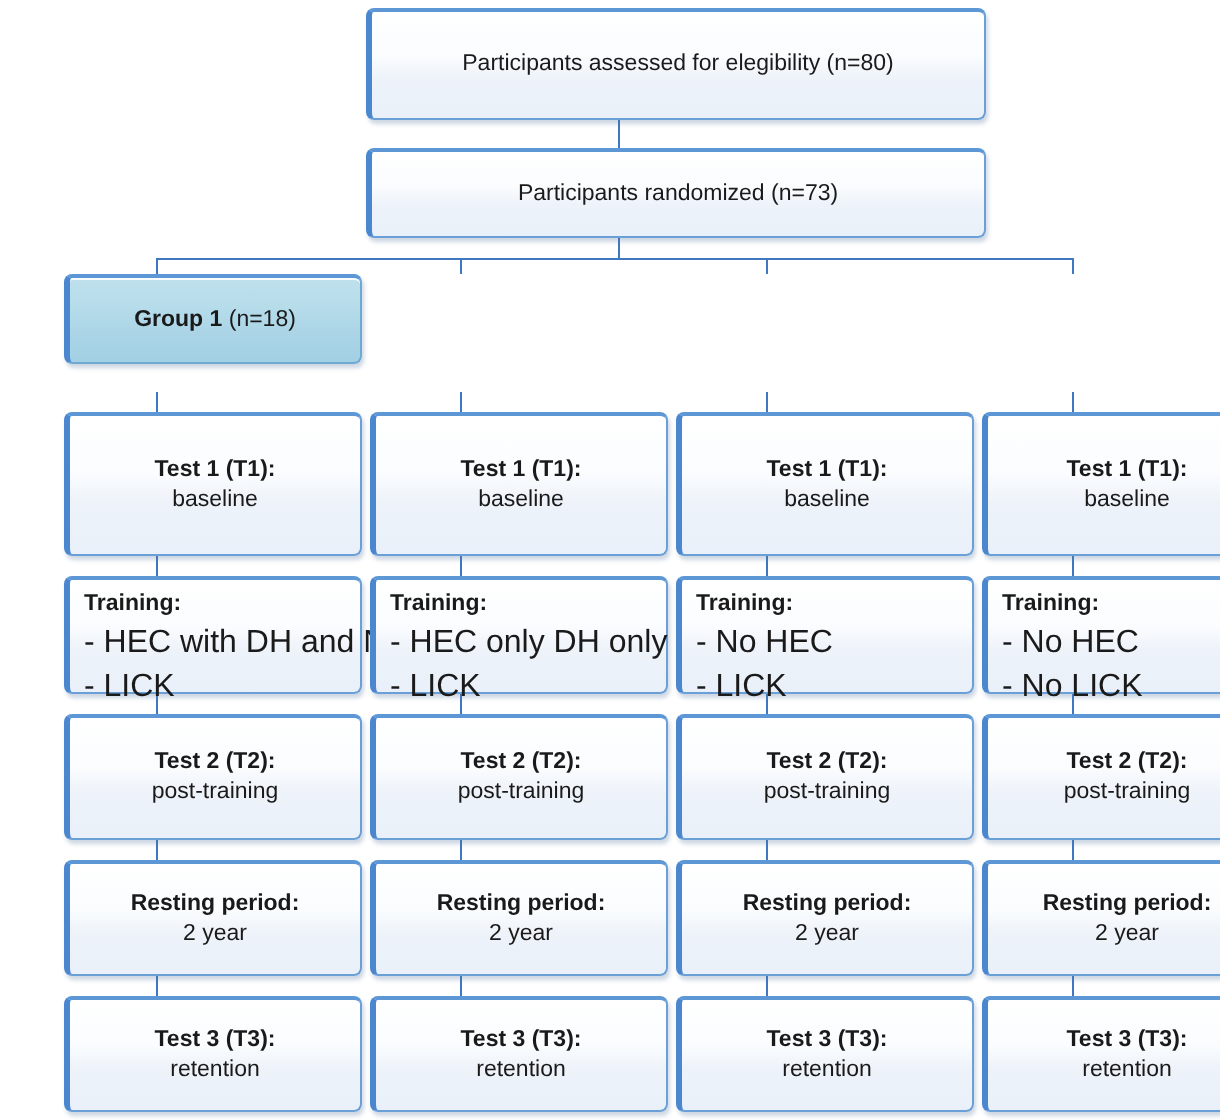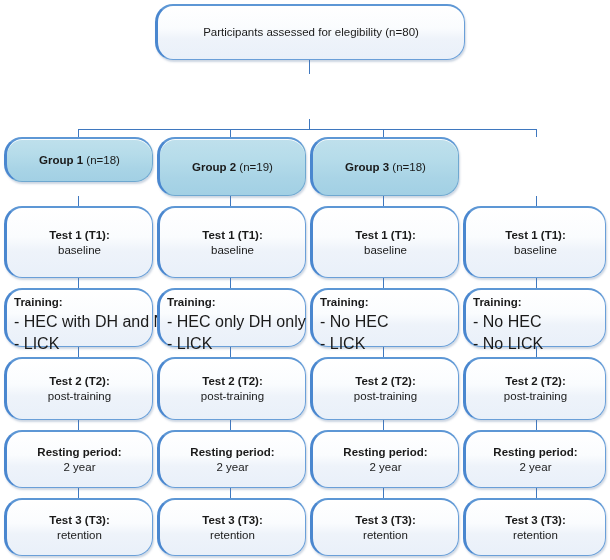--- a/index.html
+++ b/index.html
@@ -29,41 +29,42 @@
     background: #3f78bf;
     z-index: 1;
   }
   .conn.v { width: 1px; }
   .conn.h { height: 1px; }
 
   
   .box {
     position: absolute;
     box-sizing: border-box;
-    border-radius: 18px;
+    border-radius: 4px;
     border: 1px solid #6a9fd8;
     border-left: 3px solid #4a87cf;
     border-top: 2px solid #5d97d5;
     background:
       linear-gradient(to bottom,
         #ffffff 0%,
         #fafcfe 42%,
         #eef3fa 62%,
         #e9f0f9 100%);
     box-shadow:
        1px 2px 2px rgba(90,120,160,0.30),
        inset 0 1px 0 rgba(255,255,255,0.9);
     display: flex;
     flex-direction: column;
     align-items: center;
     justify-content: center;
     z-index: 2;
     text-align: center;
     line-height: 1.30;
     font-size: 11.5px;
+    margin-left: 28px;
   }
 
   
   .box.group {
     background:
       linear-gradient(to bottom,
         #bfe0ec 0%,
         #b6dcea 35%,
         #a9d4e6 70%,
         #a2d0e4 100%);
@@ -130,20 +131,23 @@
 
   <div class="conn v" style="left:78px;  top:488px; height:10px;"></div>
   <div class="conn v" style="left:230px; top:488px; height:10px;"></div>
   <div class="conn v" style="left:383px; top:488px; height:10px;"></div>
   <div class="conn v" style="left:536px; top:488px; height:10px;"></div>
 
   <div class="box" style="left:155px; top:4px; width:310px; height:56px;">
     <span>Participants assessed for elegibility (n=80)</span>
   </div>
 
+  <div class="box" style="left:155px; top:74px; width:310px; height:45px;">
+    <span>Participants randomized (n=73)</span>
+  </div>
 
   <div class="box group" style="left:4px; top:137px; width:149px; height:45px;">
     <span>
       <span class="b">Group 1</span>
       <span class="n">(n=18)</span>
     </span>
   </div>
 
   <div class="box" style="left:4px; top:206px; width:149px; height:72px;">
     <span class="ln1 b">Test 1 (T1):</span>
@@ -164,26 +168,20 @@
   <div class="box" style="left:4px; top:430px; width:149px; height:58px;">
     <span class="ln1 b">Resting period:</span>
     <span class="ln2">2 year</span>
   </div>
 
   <div class="box" style="left:4px; top:498px; width:149px; height:58px;">
     <span class="ln1 b">Test 3 (T3):</span>
     <span class="ln2">retention</span>
   </div>
 
-  <div class="box group" style="left:157px; top:137px; width:149px; height:59px;">
-    <span>
-      <span class="b">Group 2</span>
-      <span class="n">(n=19)</span>
-    </span>
-  </div>
 
   <div class="box" style="left:157px; top:206px; width:149px; height:72px;">
     <span class="ln1 b">Test 1 (T1):</span>
     <span class="ln2">baseline</span>
   </div>
 
   <div class="box training" style="left:157px; top:288px; width:149px; height:59px;">
     <span class="hd">Training:</span>
     <span class="li">- HEC only DH only</span>
     <span class="li">- LICK</span>
@@ -197,26 +195,20 @@
   <div class="box" style="left:157px; top:430px; width:149px; height:58px;">
     <span class="ln1 b">Resting period:</span>
     <span class="ln2">2 year</span>
   </div>
 
   <div class="box" style="left:157px; top:498px; width:149px; height:58px;">
     <span class="ln1 b">Test 3 (T3):</span>
     <span class="ln2">retention</span>
   </div>
 
-  <div class="box group" style="left:310px; top:137px; width:149px; height:59px;">
-    <span>
-      <span class="b">Group 3</span>
-      <span class="n">(n=18)</span>
-    </span>
-  </div>
 
   <div class="box" style="left:310px; top:206px; width:149px; height:72px;">
     <span class="ln1 b">Test 1 (T1):</span>
     <span class="ln2">baseline</span>
   </div>
 
   <div class="box training" style="left:310px; top:288px; width:149px; height:59px;">
     <span class="hd">Training:</span>
     <span class="li">- No HEC</span>
     <span class="li">- LICK</span>

